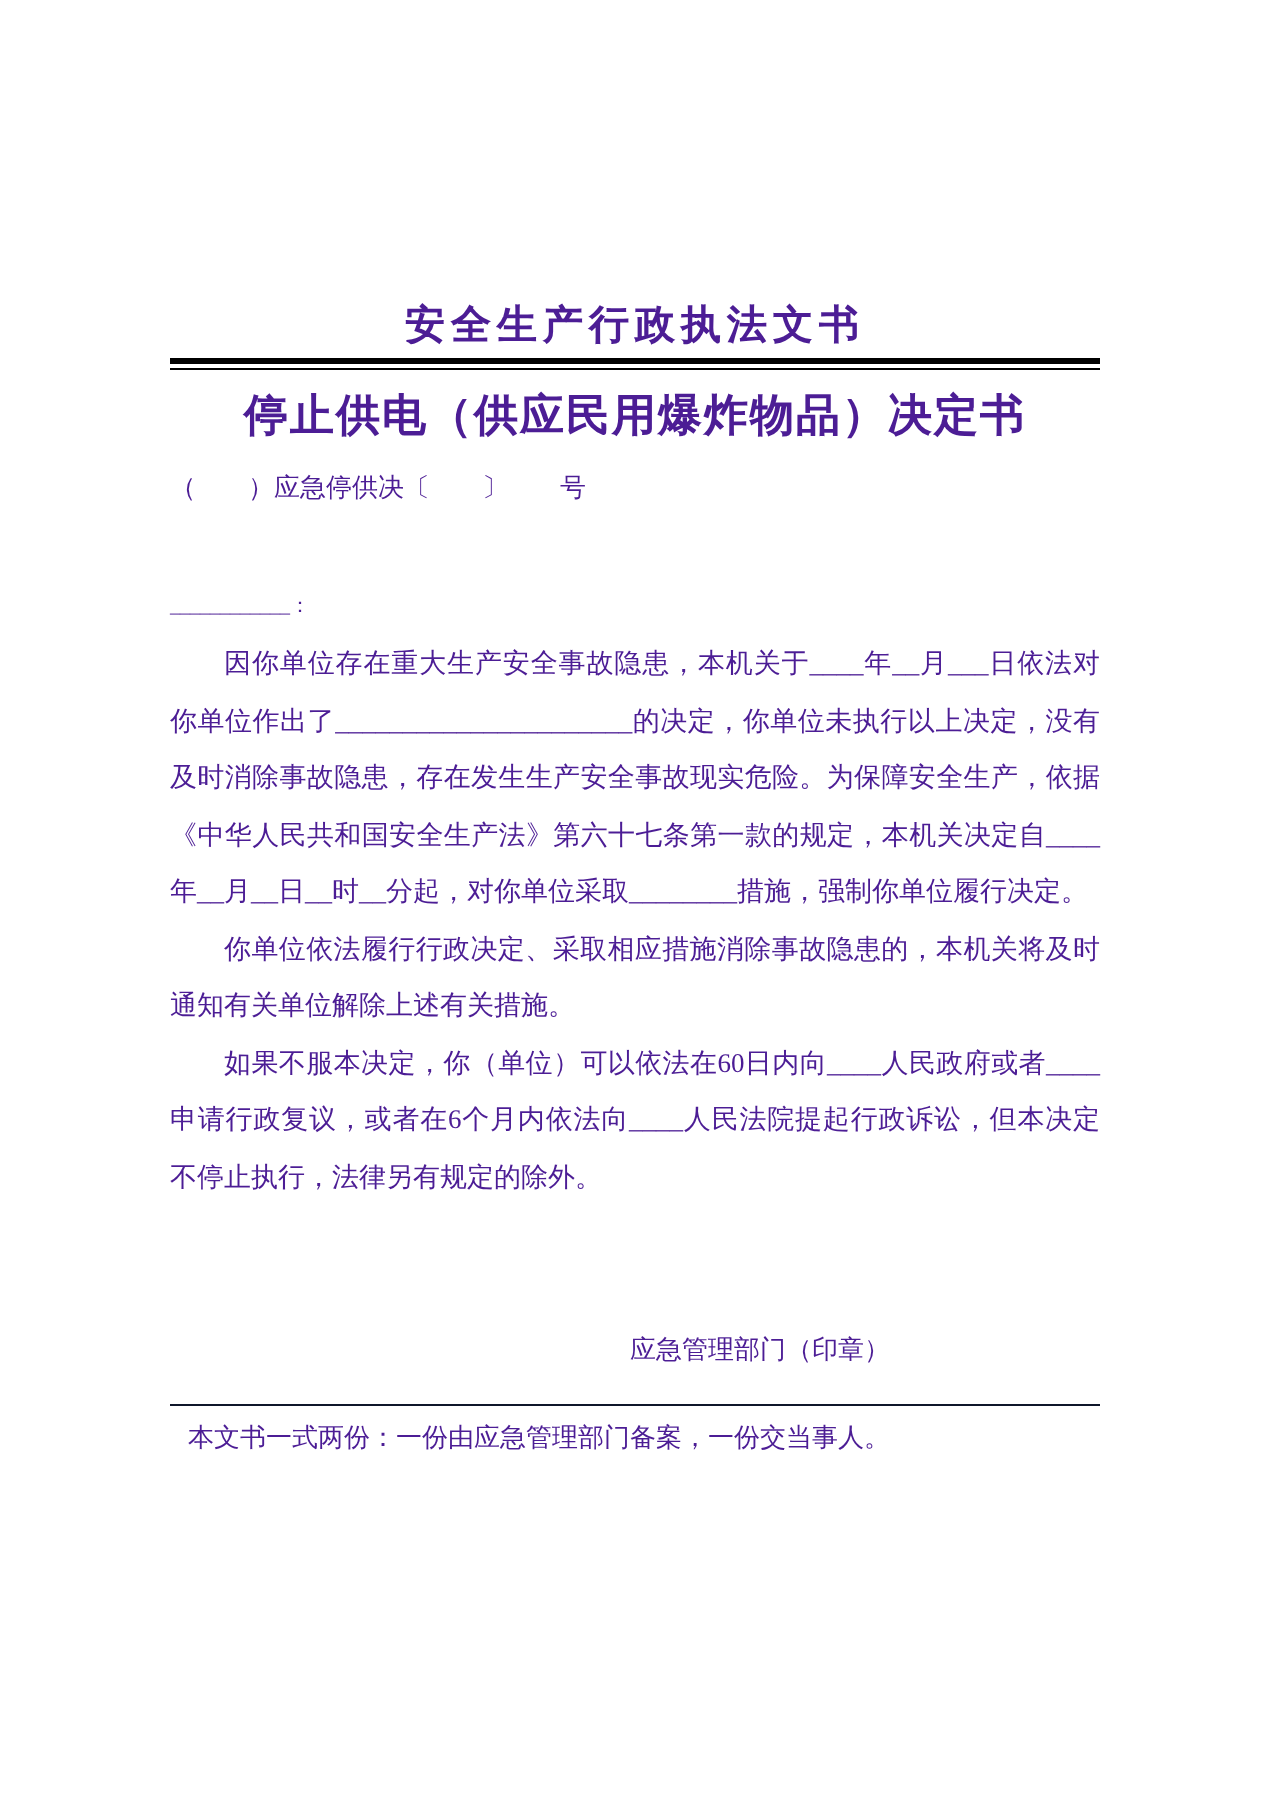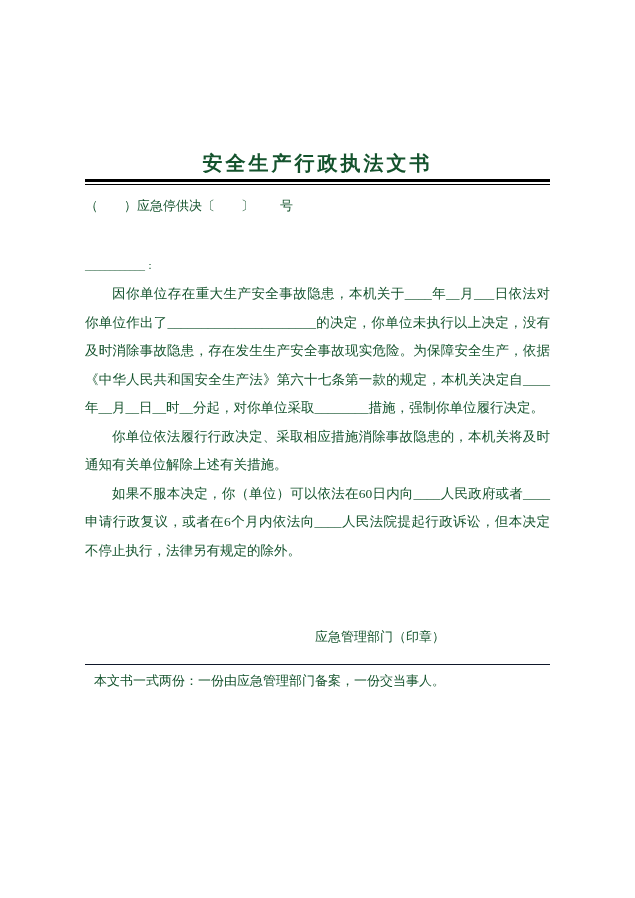--- a/index.html
+++ b/index.html
@@ -2,21 +2,21 @@
 <html><head>
 <meta charset="utf-8">
 <style>
   * { margin: 0; padding: 0; box-sizing: border-box; }
   html, body { background: #ffffff; }
   body { display: flex; justify-content: center; }
   .page {
     width: 635px;
     height: 898px;
     background: #ffffff;
-    color: #14532d;
+    color: #4c1d95;
     font-family: "Liberation Serif", serif;
     padding: 150px 85px 0 85px;
     overflow: hidden;
     position: relative;
   }
   .doc-category {
     text-align: center;
     font-size: 20px;
     font-weight: bold;
     letter-spacing: 3px;
@@ -78,20 +78,21 @@
 </style>
 </head>
 <body>
 
 <div class="page">
 
   <div class="doc-category">安全生产行政执法文书</div>
 
   <div class="double-rule"></div>
 
+  <div class="doc-title">停止供电（供应民用爆炸物品）决定书</div>
 
   <div class="doc-number">（　　）应急停供决〔　　〕　　号</div>
 
   <div class="salutation">____________：</div>
 
   <div class="body-text">
     <p>因你单位存在重大生产安全事故隐患，本机关于____年__月___日依法对你单位作出了______________________的决定，你单位未执行以上决定，没有及时消除事故隐患，存在发生生产安全事故现实危险。为保障安全生产，依据《中华人民共和国安全生产法》第六十七条第一款的规定，本机关决定自____年__月__日__时__分起，对你单位采取________措施，强制你单位履行决定。</p>
     <p>你单位依法履行行政决定、采取相应措施消除事故隐患的，本机关将及时通知有关单位解除上述有关措施。</p>
     <p>如果不服本决定，你（单位）可以依法在60日内向____人民政府或者____申请行政复议，或者在6个月内依法向____人民法院提起行政诉讼，但本决定不停止执行，法律另有规定的除外。</p>
   </div>

